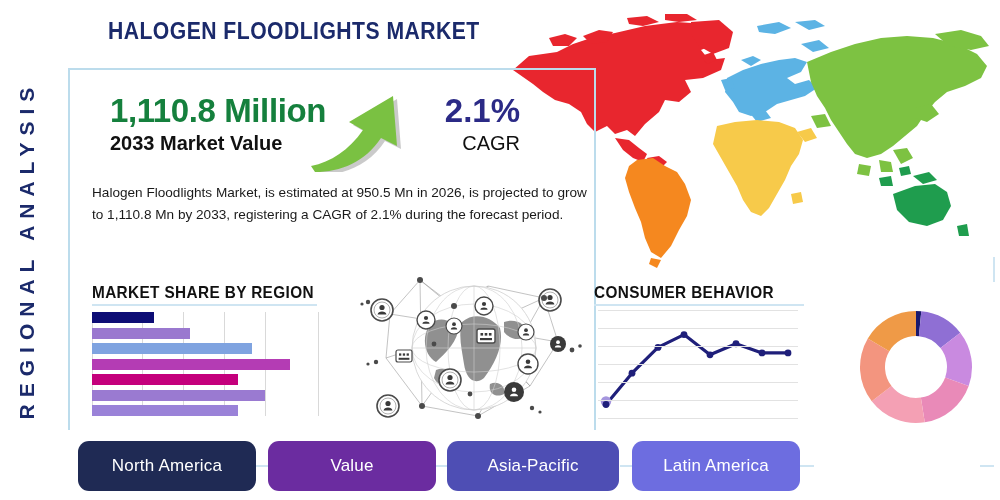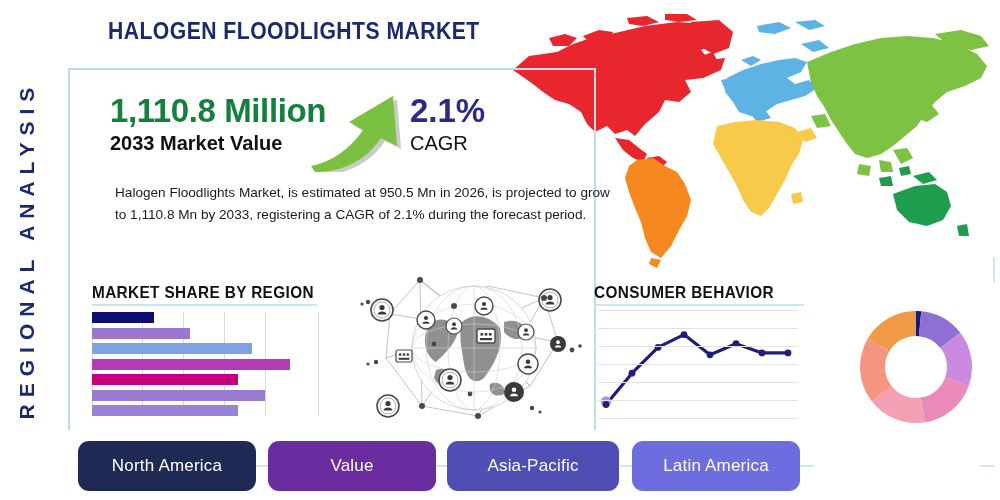--- a/index.html
+++ b/index.html
@@ -51,33 +51,33 @@
   .value-block { position:absolute; left:0; top:0; }
   .value-big {
     font-size:33px; font-weight:bold; color:#15803d; letter-spacing:-.4px;
     font-family:"Liberation Sans Narrow","Liberation Sans",sans-serif;
     white-space:nowrap;
   }
   .value-sub {
     font-size:20px; font-weight:bold; color:#111; margin-top:2px;
     white-space:nowrap;
   }
-  .cagr-block { position:absolute; left:300px; top:0; text-align:left; width:110px;}
+  .cagr-block { position:absolute; left:300px; top:0; text-align:right; width:110px;}
   .cagr-big {
     font-size:33px; font-weight:bold; color:#2b2a86;
     font-family:"Liberation Sans Narrow","Liberation Sans",sans-serif;
   }
   .cagr-sub { font-size:20px; font-weight:normal; color:#111; margin-top:2px;}
 
   .arrow-wrap { position:absolute; left:195px; top:-4px; width:110px; height:84px; }
 
   
   .body-text {
     position:absolute; left:92px; top:182px; width:500px;
-    font-size:13.6px; line-height:1.62; color:#1a1a1a;margin-left:23px;
+    font-size:13.6px; line-height:1.62; color:#1a1a1a;
   }
 
   
   .sec-head {
     position:absolute;
     font-weight:bold; font-size:16.5px; color:#111;
     letter-spacing:.4px;
     font-family:"Liberation Sans Narrow","Liberation Sans",sans-serif;
     transform:scaleX(.93); transform-origin:left center;
     white-space:nowrap;

